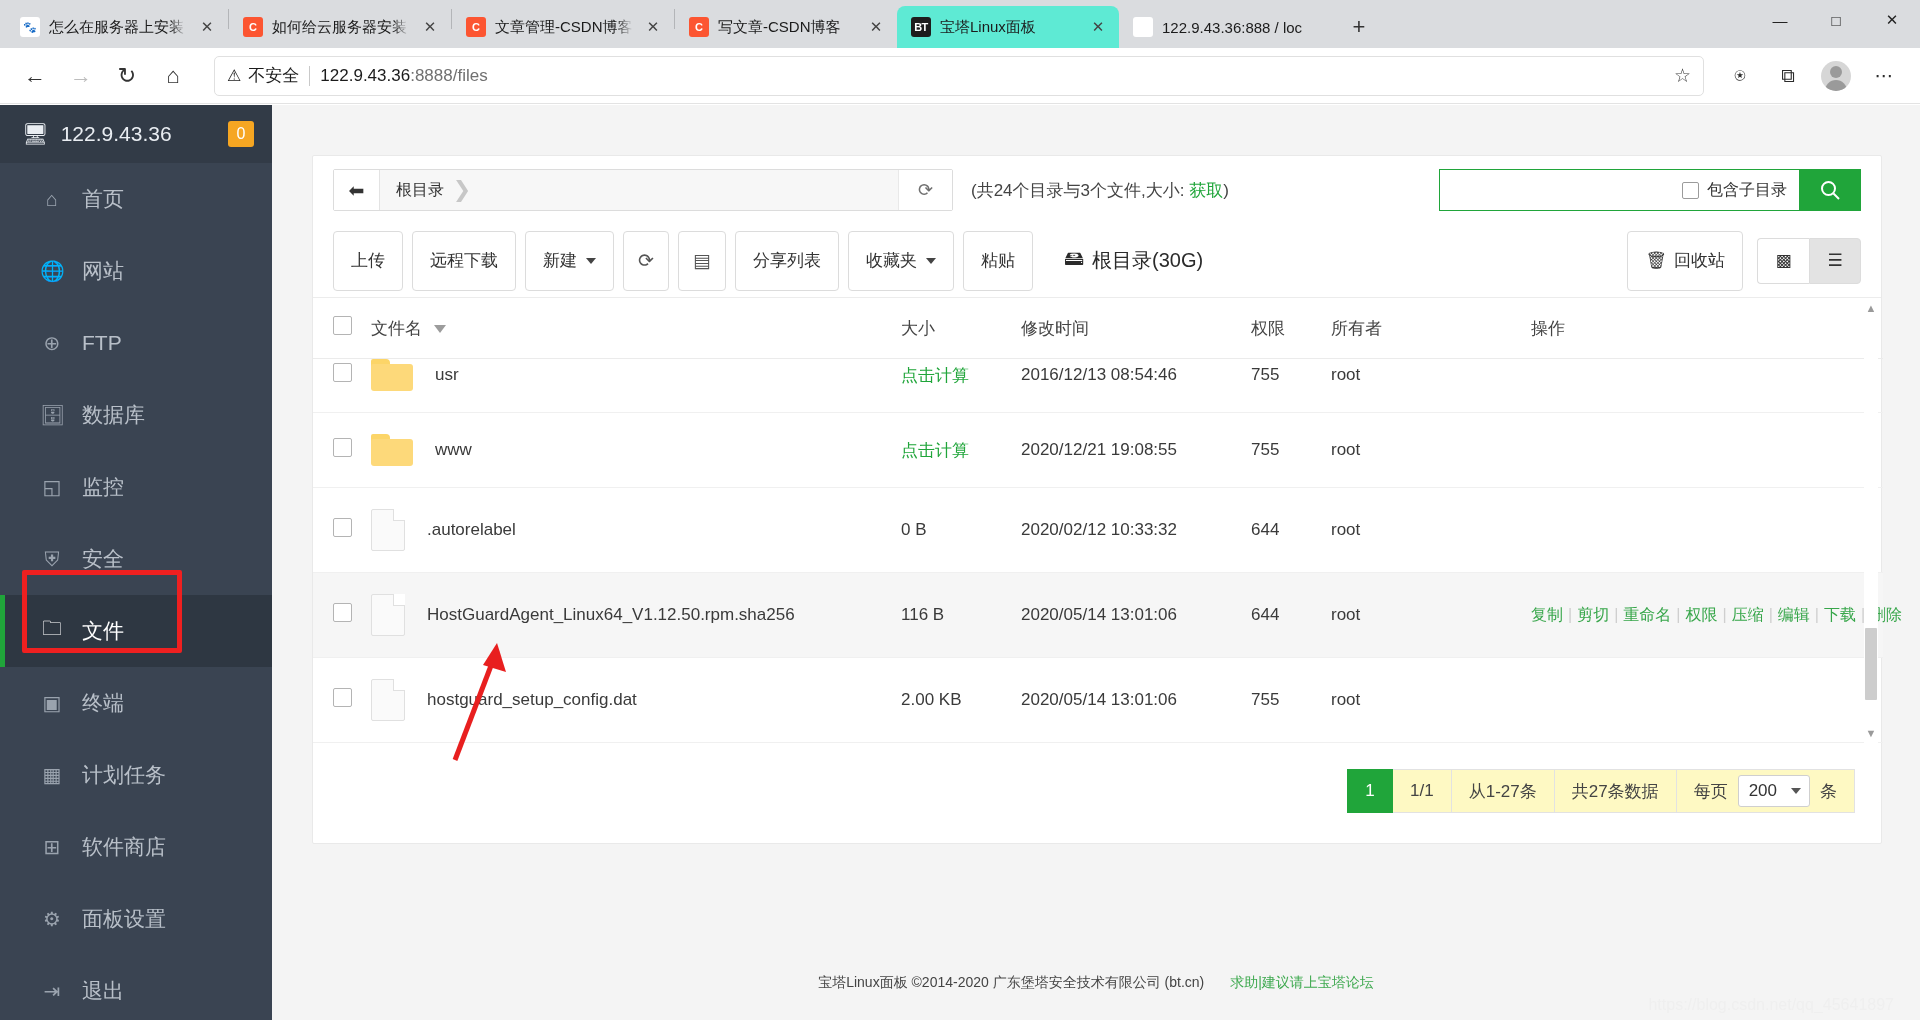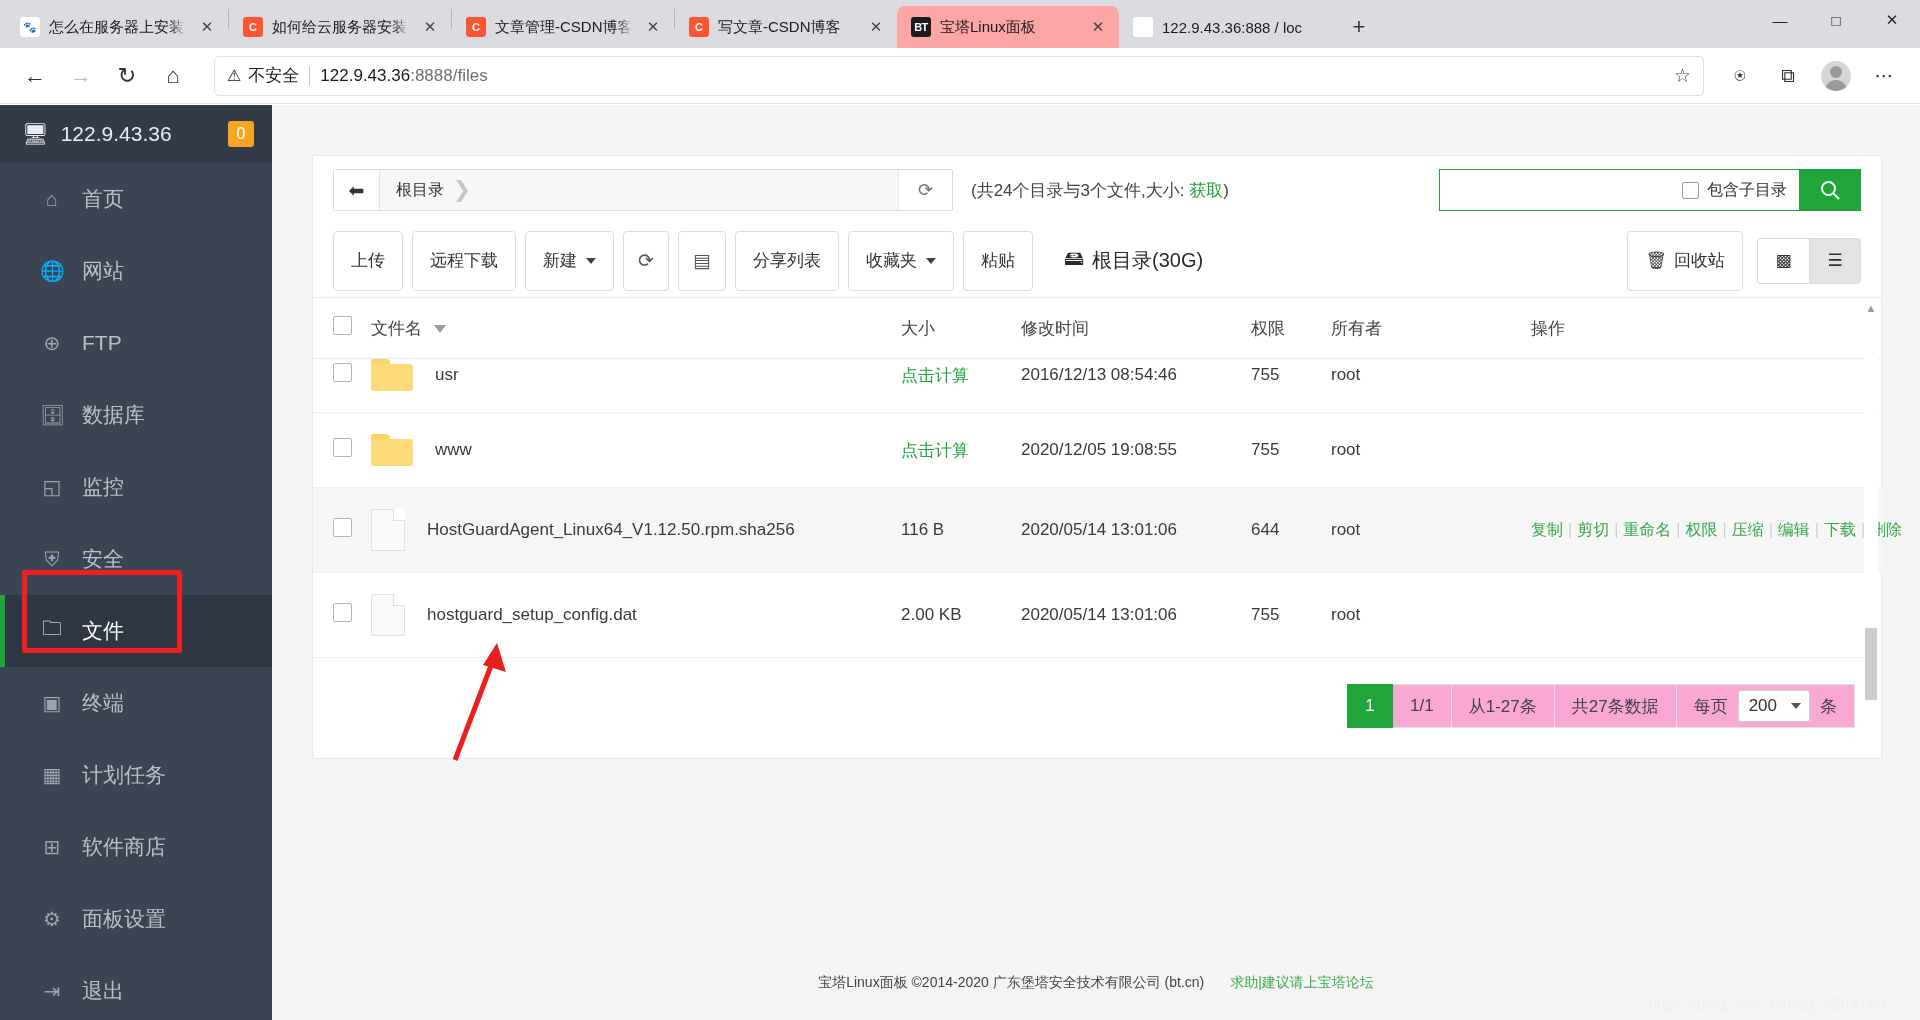--- a/index.html
+++ b/index.html
@@ -27,21 +27,21 @@
     display: flex;
     align-items: center;
     gap: 9px;
     padding: 0 10px 0 14px;
     border-radius: 8px 8px 0 0;
     font-size: 15px;
     color: #1b1b1b;
     position: relative;
     background: transparent;
   }
-  .tab.active { background: #fca5a5; }
+  .tab.active { background: #5eead4; }
   .tab .favicon {
     width: 20px; height: 20px;
     flex: 0 0 20px;
     border-radius: 3px;
     display: flex; align-items: center; justify-content: center;
     font-size: 11px; font-weight: bold; color: #fff;
   }
   .fav-baidu { background: #fff; color: #2932e1; font-size: 15px; }
   .fav-csdn { background: #fc5531; color: #fff; font-size: 15px; font-weight: bold; }
   .fav-bt { background: #1d1d1d; color: #fff; font-size: 11px; letter-spacing: -0.5px; }
@@ -441,21 +441,21 @@
     padding: 26px 26px 30px 0;
     gap: 0;
   }
   .pg {
     height: 44px;
     border: 1px solid #e2e2e2;
     border-left: none;
     display: flex; align-items: center; justify-content: center;
     padding: 0 17px;
     font-size: 17px; color: #444;
-    background: #f9a8d4;
+    background: #fef9c3;
   }
   .pg.first { border-left: 1px solid #20a53a; background: #20a53a; color: #fff; border-color: #20a53a; min-width: 46px; }
   .pg.perpage { gap: 10px; text-align: right; }
   .pp-select {
     height: 32px;
     border: 1px solid #cfcfcf;
     border-radius: 3px;
     padding: 0 8px 0 10px;
     display: flex; align-items: center; gap: 14px;
     font-size: 17px; color: #333;
@@ -718,22 +718,36 @@
                 </tr>
                 <tr>
                   <td class="c-chk"><span class="chk"></span></td>
                   <td class="c-name">
                     <span class="namecell">
                         <span class="ic-folder"></span>
                     <span>www</span>
                       </span>
                   </td>
                   <td class="c-size"><span class="calc">点击计算</span></td>
-                  <td class="c-mtime">2020/12/05 19:08:55</td>
+                  <td class="c-mtime">2020/12/21 19:08:55</td>
                   <td class="c-perm">755</td>
+                  <td class="c-owner">root</td>
+                  <td class="c-act"></td>
+                </tr>
+                <tr>
+                  <td class="c-chk"><span class="chk"></span></td>
+                  <td class="c-name">
+                    <span class="namecell">
+                        <span class="ic-file"></span>
+                    <span>.autorelabel</span>
+                      </span>
+                  </td>
+                  <td class="c-size">0 B</td>
+                  <td class="c-mtime">2020/02/12 10:33:32</td>
+                  <td class="c-perm">644</td>
                   <td class="c-owner">root</td>
                   <td class="c-act"></td>
                 </tr>
                 <tr class="hovered">
                   <td class="c-chk"><span class="chk"></span></td>
                   <td class="c-name">
                     <span class="namecell">
                         <span class="ic-file"></span>
                     <span>HostGuardAgent_Linux64_V1.12.50.rpm.sha256</span>
                       </span>

